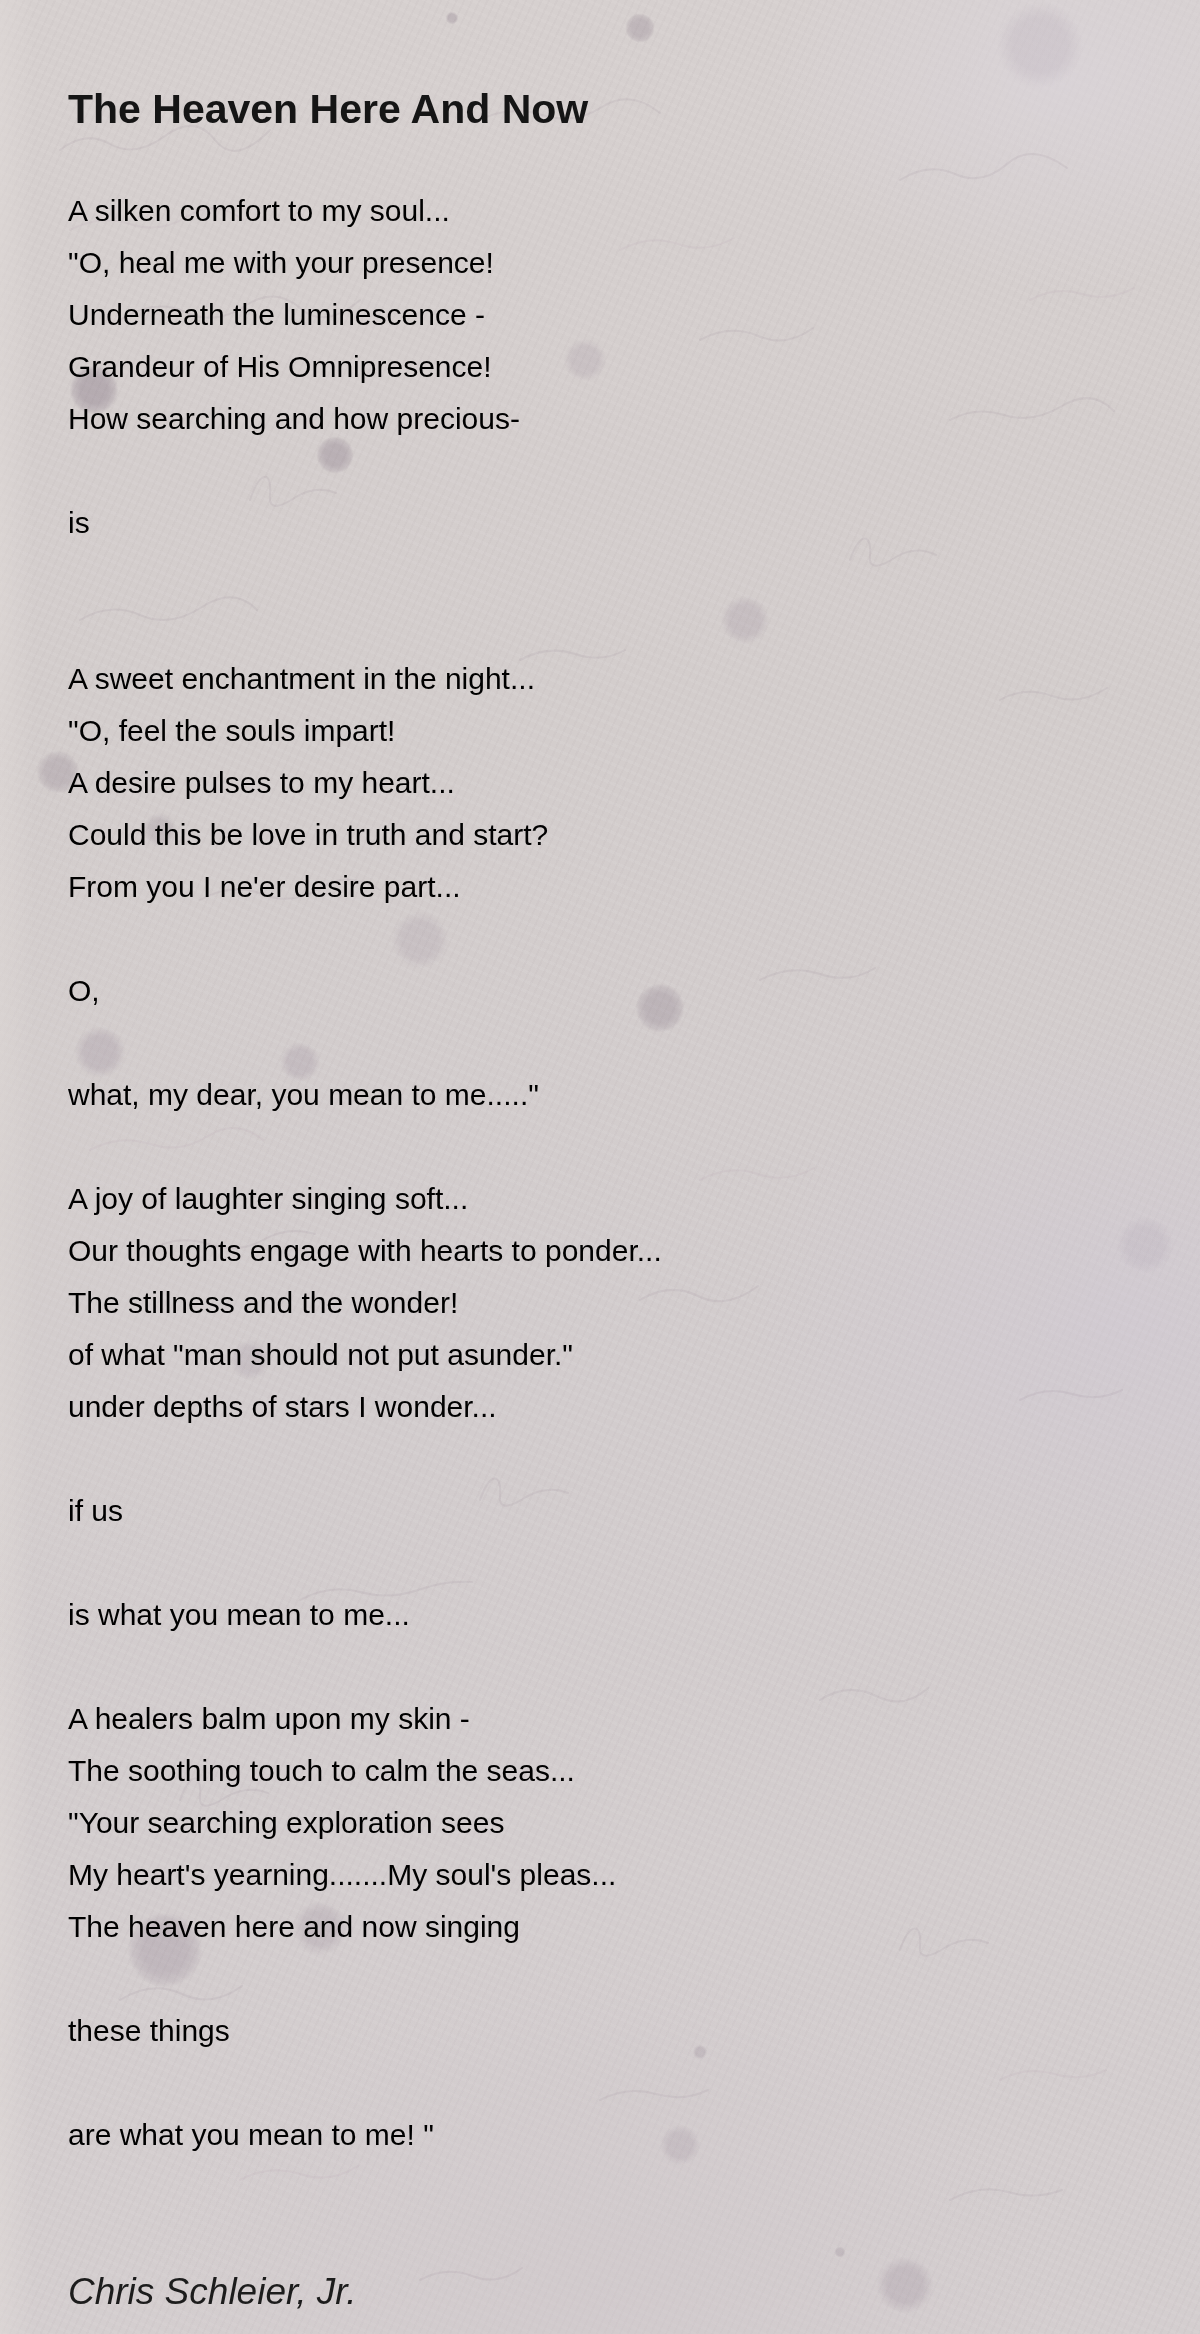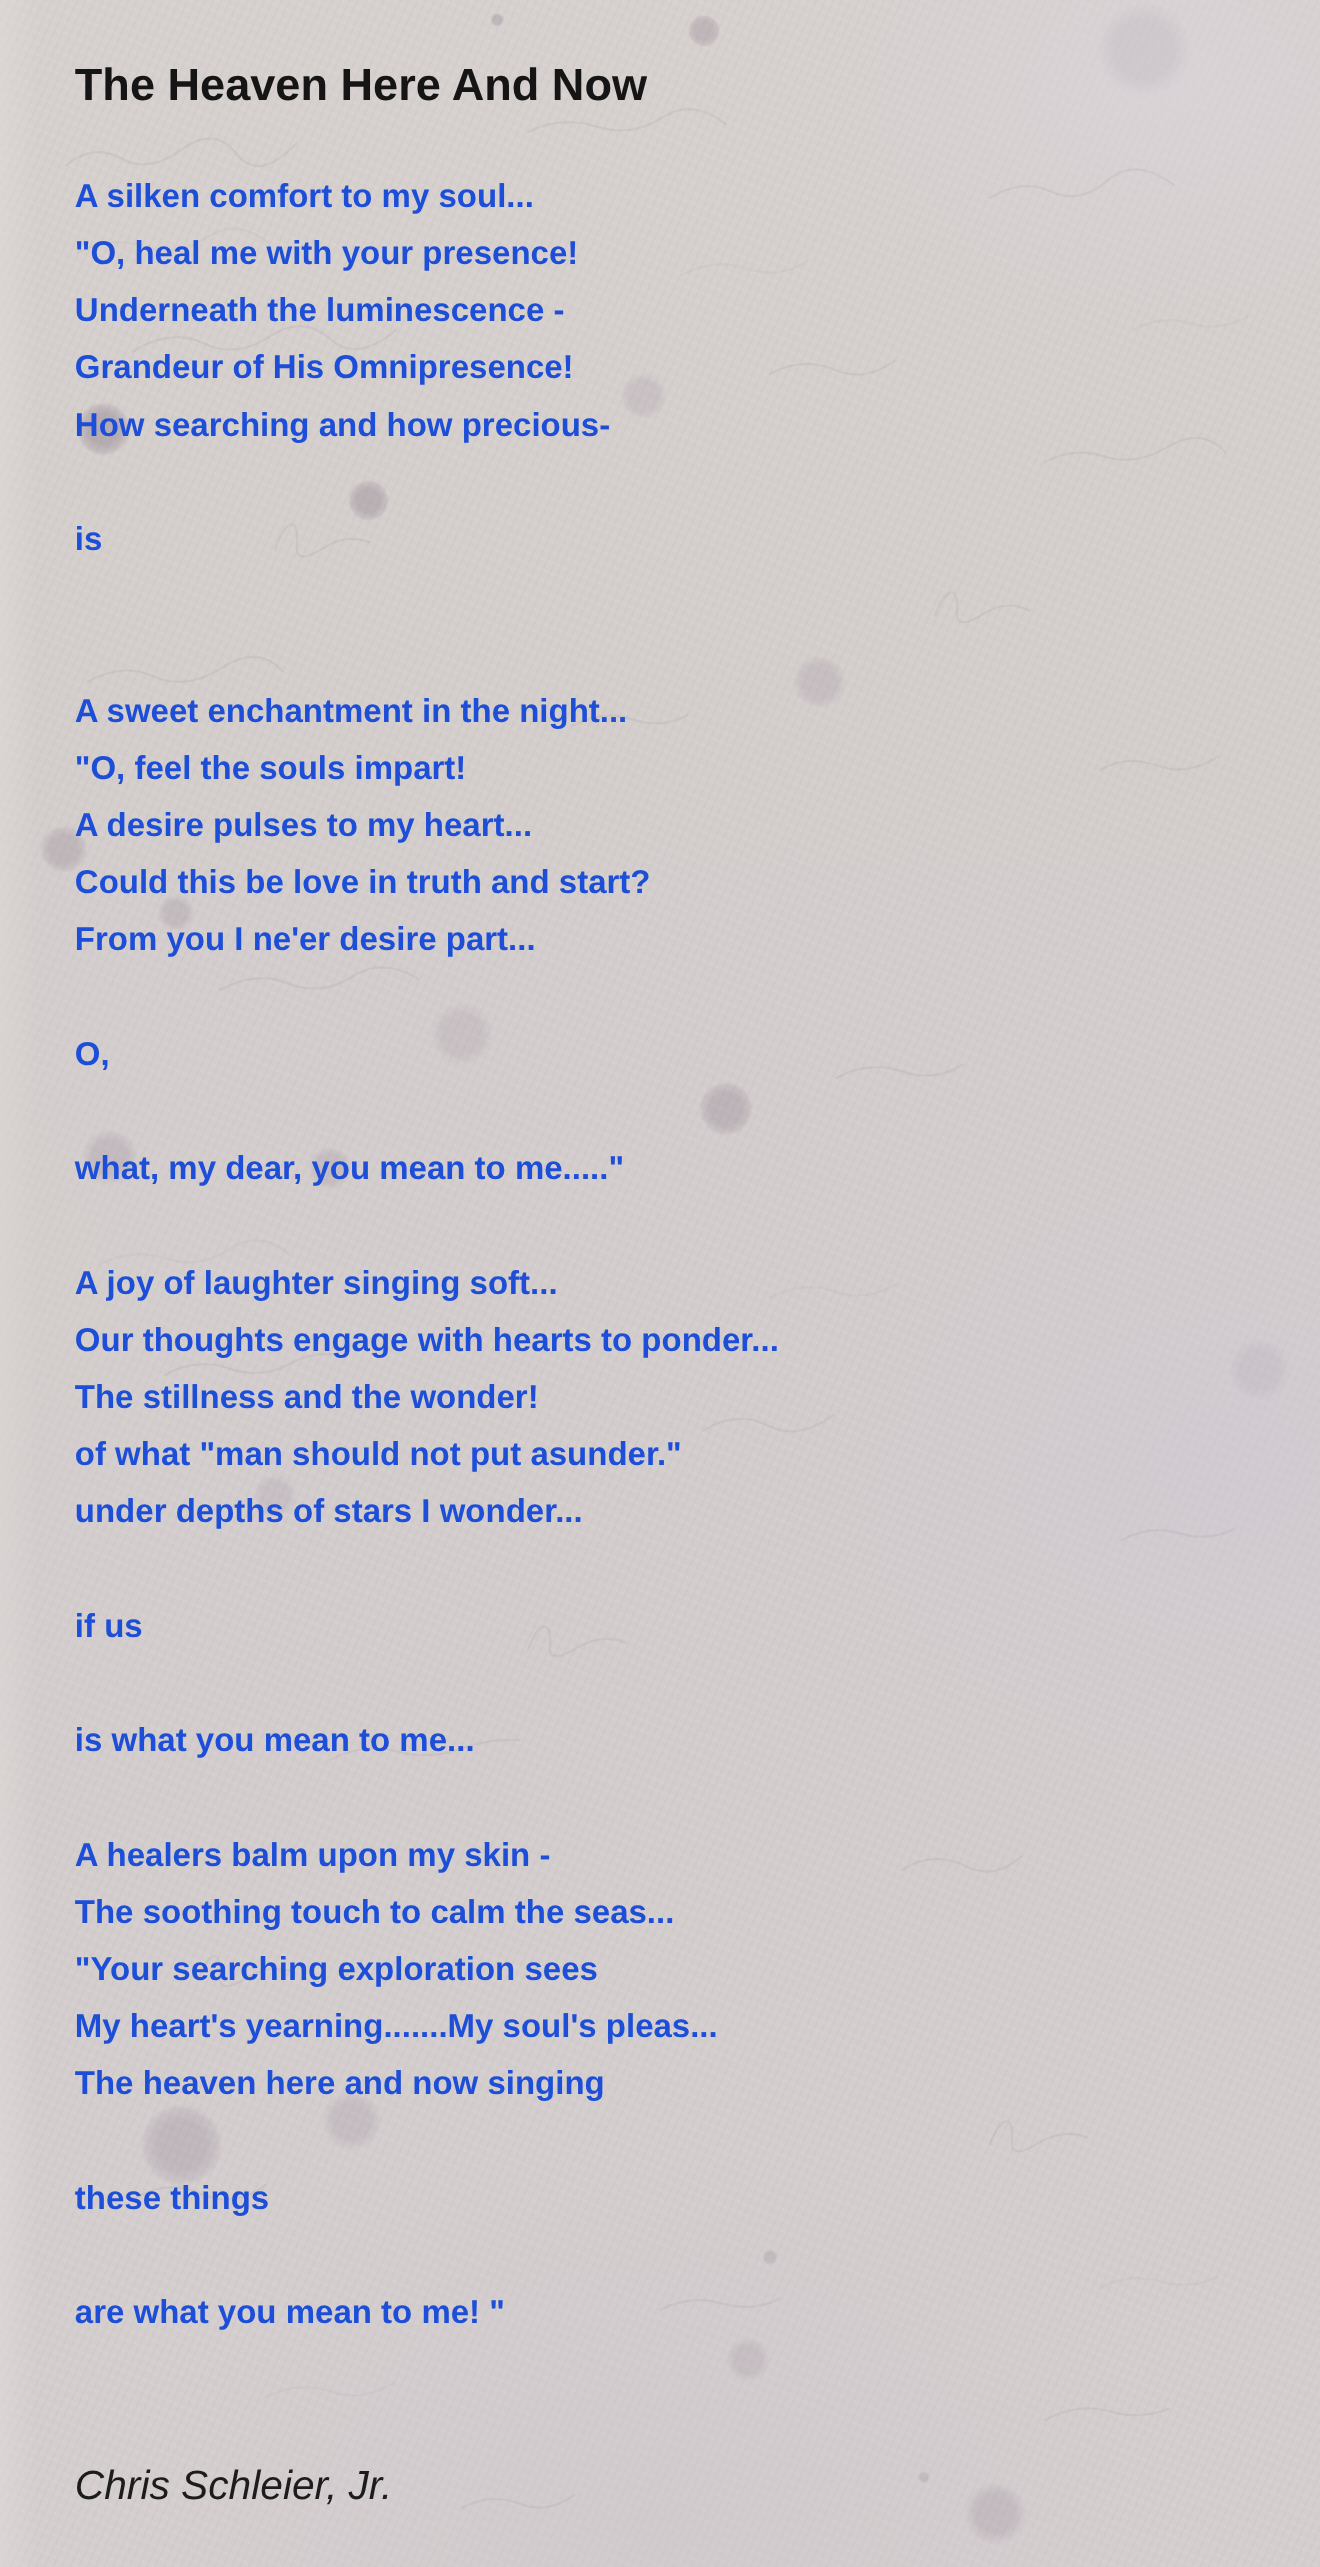--- a/index.html
+++ b/index.html
@@ -37,29 +37,29 @@
       radial-gradient(ellipse 420px 300px at 1060px 80px,  rgba(219,213,219,.65), transparent 70%),
       radial-gradient(ellipse 520px 420px at 1120px 1320px,rgba(208,200,214,.45), transparent 72%),
       radial-gradient(ellipse 620px 480px at 600px 2300px, rgba(206,198,202,.45), transparent 75%),
       radial-gradient(ellipse 500px 700px at -60px 1200px, rgba(214,208,206,.40), transparent 75%),
       linear-gradient(90deg, rgba(224,218,216,.55) 0px, rgba(224,218,216,0) 34px),
       repeating-linear-gradient(115deg, rgba(130,112,122,.040) 0 2px, rgba(130,112,122,0) 2px 7px),
       repeating-linear-gradient(23deg,  rgba(255,255,255,.050) 0 3px, rgba(255,255,255,0) 3px 9px),
       linear-gradient(180deg, #d6d0cf 0%, #d3cdcc 30%, #d2cccd 60%, #d4cecf 100%);
   }
   .squiggles{position:absolute;inset:0;}
-  .content{position:absolute;inset:0;}
+  .content{position:absolute;inset:0;margin-top:32px;}
   .title{
     position:absolute;left:68px;top:52px;margin:0;
     font-size:41px;line-height:50px;font-weight:700;color:#151515;
   }
   .poem{position:absolute;left:68px;top:153px;width:1080px;}
   .poem-line{
     height:52px;line-height:52px;
-    font-size:30px;font-weight:700;color:#1d4ed8;white-space:pre;
+    font-size:30px;font-weight:400;color:#000000;white-space:pre;
   }
   .author{
     position:absolute;left:68px;top:2238px;
     font-size:37px;line-height:44px;font-style:italic;font-weight:400;color:#1c1c1c;text-align:center;
   }
 </style>
 </head>
 <body>
 
 <div class="page">

